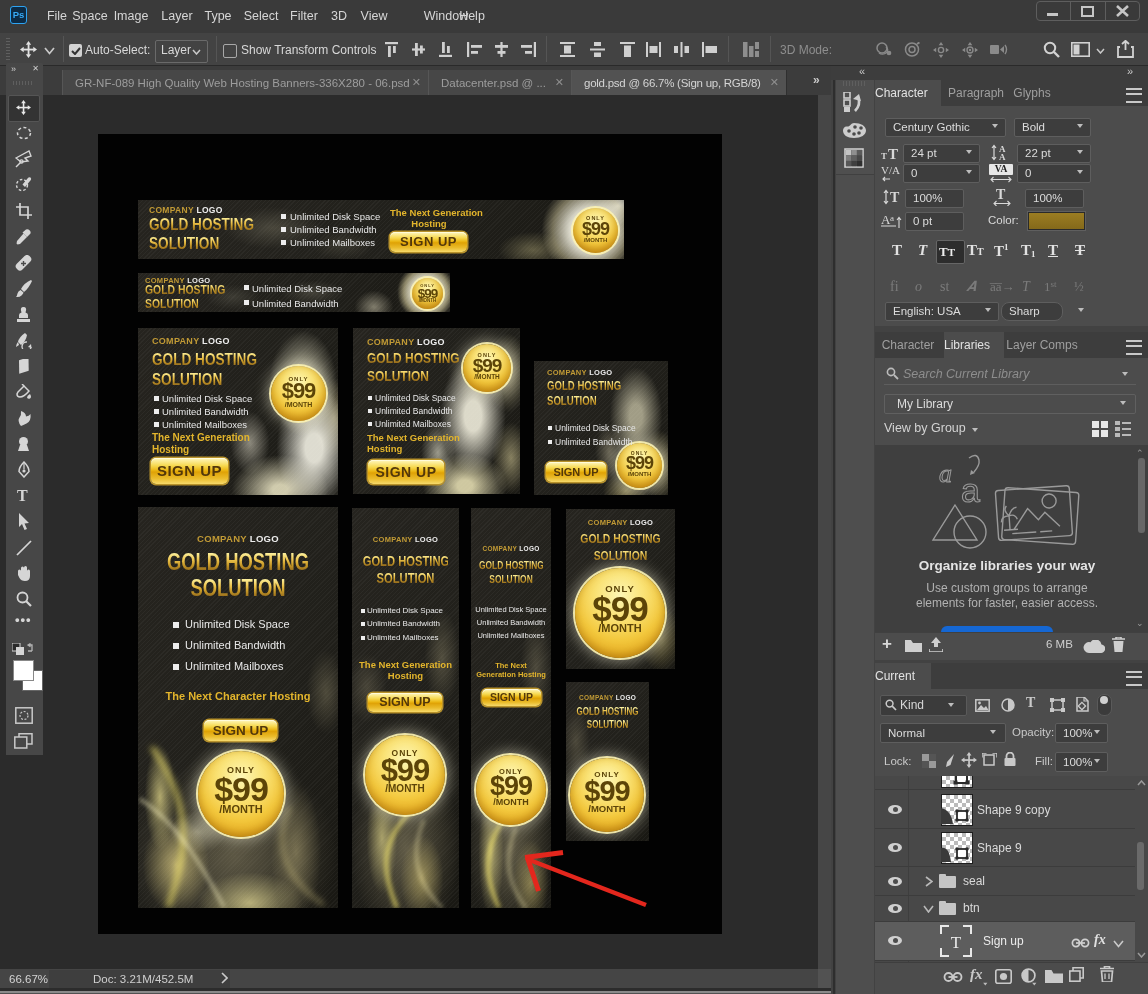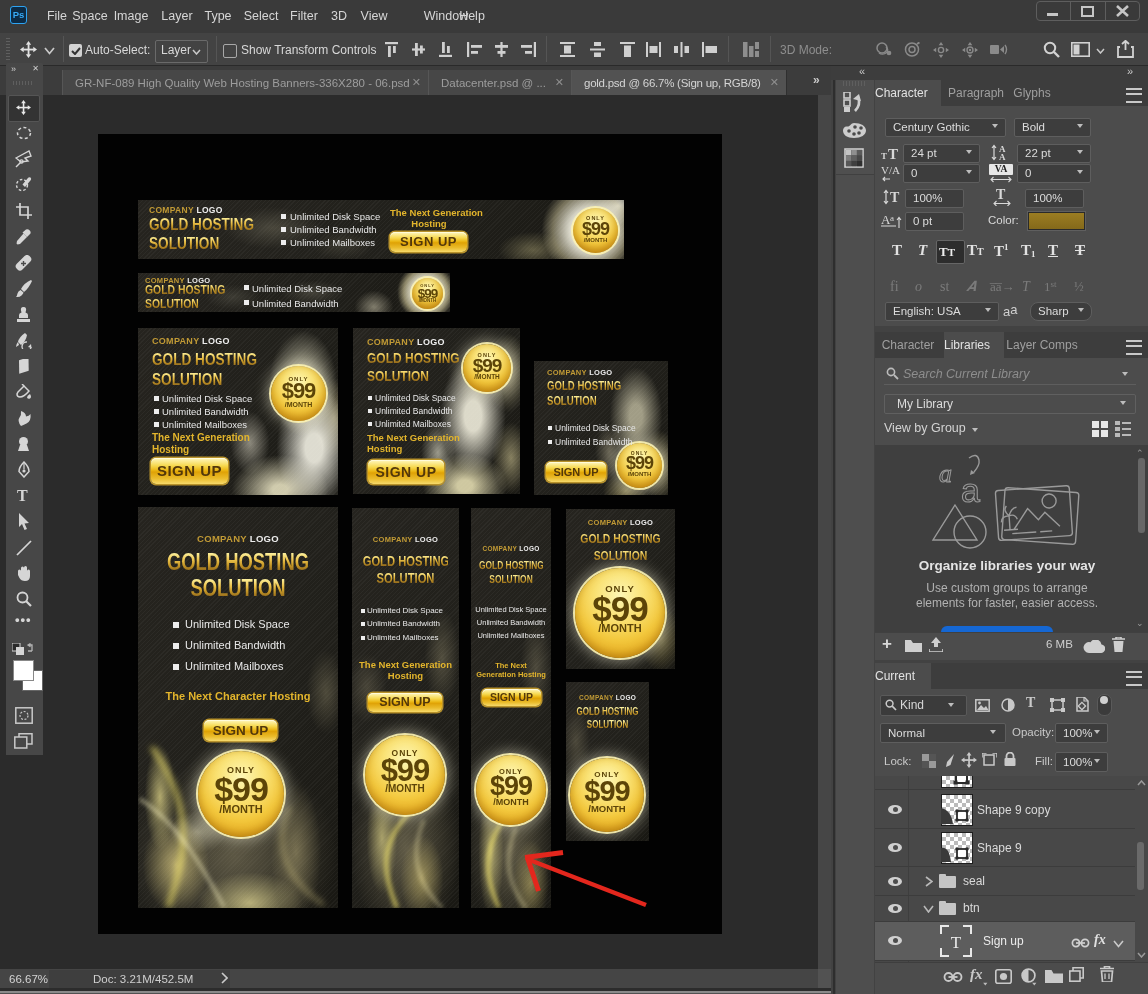--- a/index.html
+++ b/index.html
@@ -772,21 +772,21 @@
 <div class="tx" style="left:1022px;top:279px;font-size:14px;font-style:italic;">T</div>
 <div class="tx" style="left:1044px;top:279px;font-size:13px;">1<span style="font-size:9px;vertical-align:4px;">st</span></div>
 <div class="tx" style="left:1074px;top:279px;font-size:13px;">½</div>
 </div>
 
 <div class="fld" style="left:885px;top:302px;width:112px;">
       <span>English: USA</span>
     </div>
 <div class="chev" style="left:985px;top:308px;"></div>
 <div class="tx" style="left:1003px;top:302px;font-size:13px;color:#d0d0d0;">a<span style="vertical-align:2px;">a</span></div>
-<div class="fld" style="left:1030px;top:302px;width:60px;border-radius:8px;">
+<div class="fld" style="left:1001px;top:302px;width:60px;border-radius:8px;">
       <span>Sharp</span>
     </div>
 <div class="chev" style="left:1078px;top:308px;"></div>
 
 <div class="ptabbar" style="top:332px;"></div>
 <div class="ptabin" style="left:908px;top:338px;">Character</div>
 <div class="ptab" style="left:944px;top:332px;width:60px;">
       <span>Libraries</span>
     </div>
 <div class="ptabin" style="left:1042px;top:338px;">Layer Comps</div>

